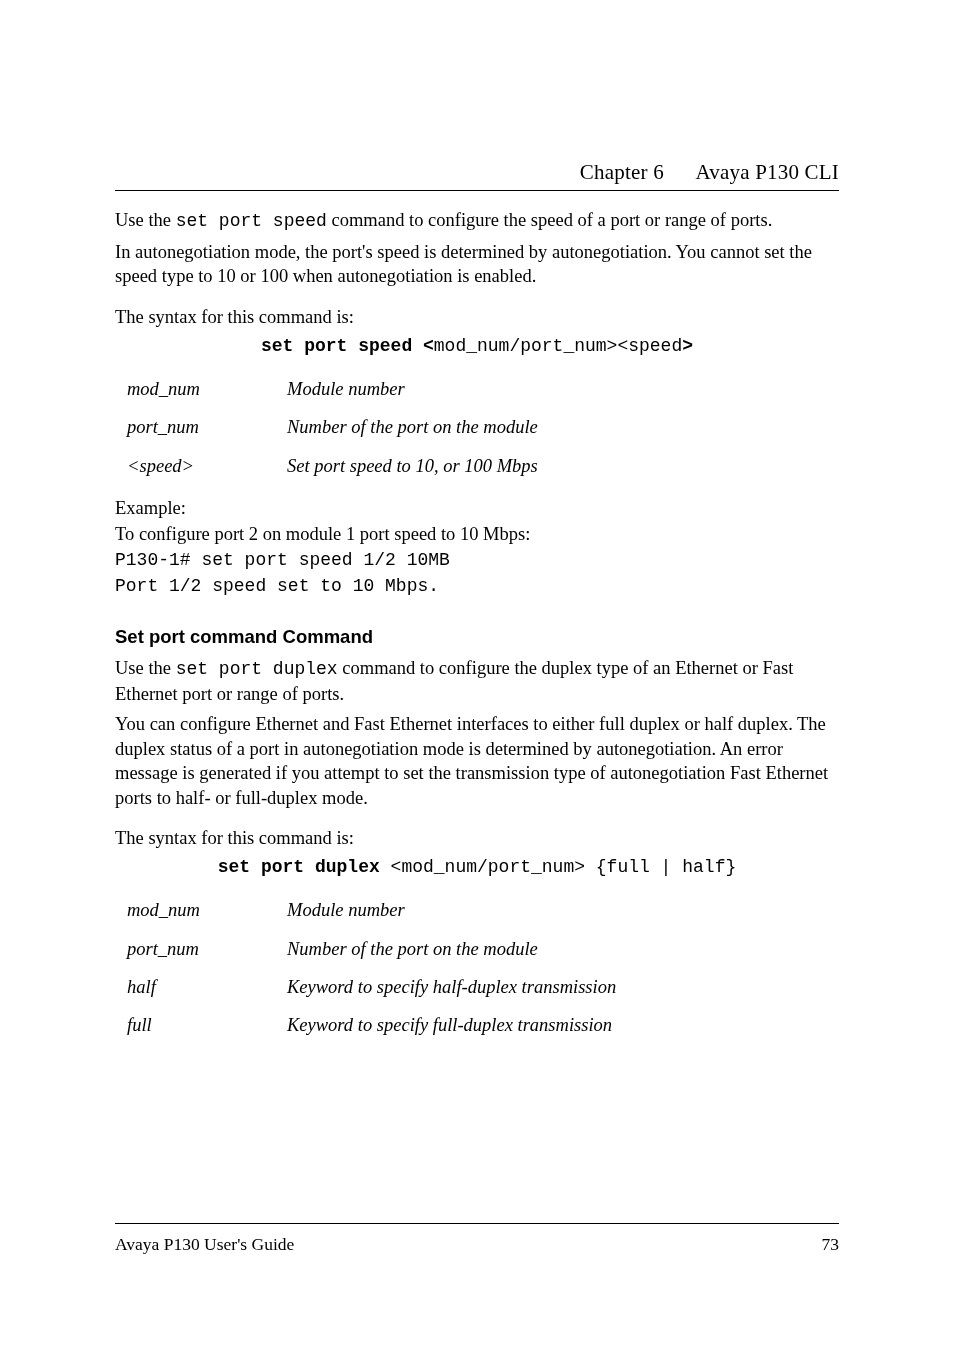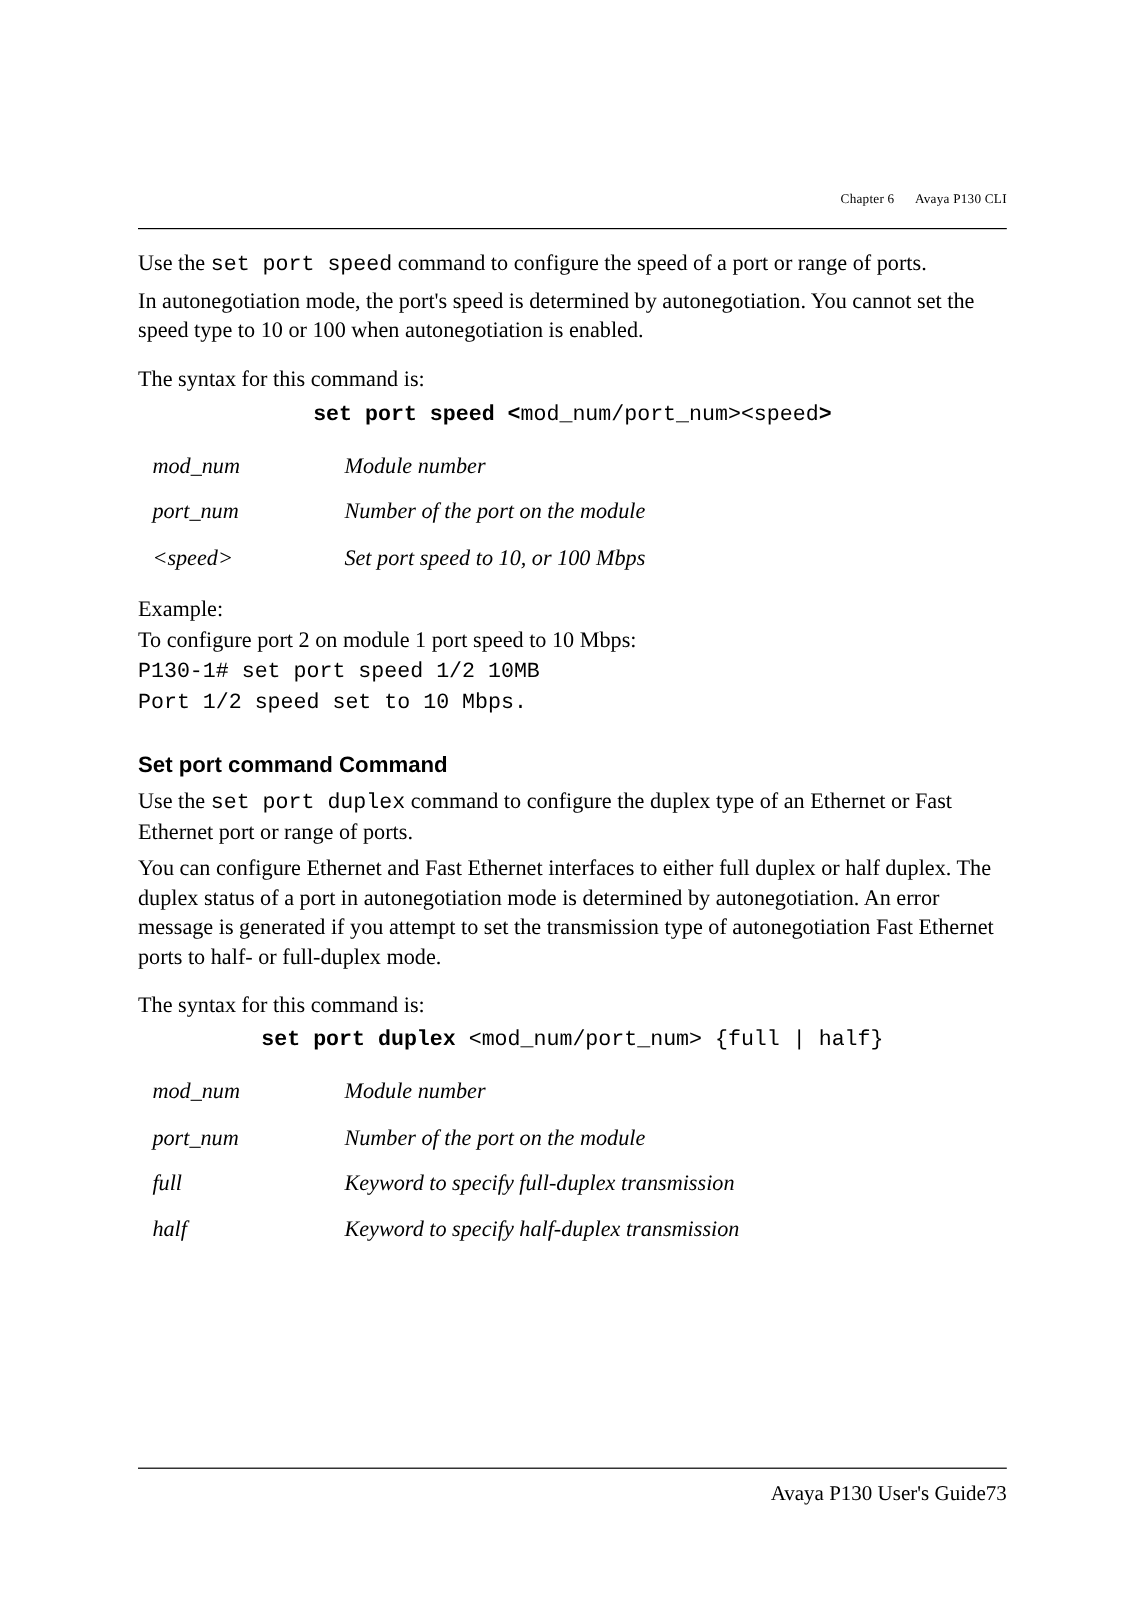--- a/index.html
+++ b/index.html
@@ -16,21 +16,21 @@
     position: relative;
     width: 954px;
     height: 1351px;
     box-sizing: border-box;
     padding: 160px 115px 0 115px;
   }
   .running-header {
     position: absolute;
     top: 160px;
     right: 115px;
-    font-size: 11px;
+    font-size: 21px;
     letter-spacing: 0.2px;
   }
   .header-rule {
     position: absolute;
     top: 190px;
     left: 115px;
     right: 115px;
     border-top: 1px solid #000;
   }
   .content {
@@ -85,21 +85,22 @@
     left: 115px;
     right: 115px;
     font-size: 17.5px;
   }
   .footer-rule {
     border-top: 1px solid #000;
     margin-bottom: 10px;
   }
   .footer-row {
     display: flex;
-    justify-content: flex-end;
+    justify-content: space-between;
+    gap: 38px;
   }
 </style>
 </head>
 <body>
 
 <div class="page">
   <div class="running-header">
     <span>Chapter 6</span>
     &nbsp;&nbsp;&nbsp;&nbsp;
     <span>Avaya P130 CLI</span>
@@ -163,26 +164,26 @@
       <div class="defs">
         <div class="defs-row">
           <div class="defs-term">mod_num</div>
           <div class="defs-desc">Module number</div>
         </div>
         <div class="defs-row">
           <div class="defs-term">port_num</div>
           <div class="defs-desc">Number of the port on the module</div>
         </div>
         <div class="defs-row">
+          <div class="defs-term">half</div>
+          <div class="defs-desc">Keyword to specify half-duplex transmission</div>
+        </div>
+        <div class="defs-row">
           <div class="defs-term">full</div>
           <div class="defs-desc">Keyword to specify full-duplex transmission</div>
-        </div>
-        <div class="defs-row">
-          <div class="defs-term">half</div>
-          <div class="defs-desc">Keyword to specify half-duplex transmission</div>
         </div>
       </div>
     </div>
 
   </div>
 
   <div class="footer">
     <div class="footer-rule"></div>
     <div class="footer-row">
       <span>Avaya P130 User's Guide</span>

